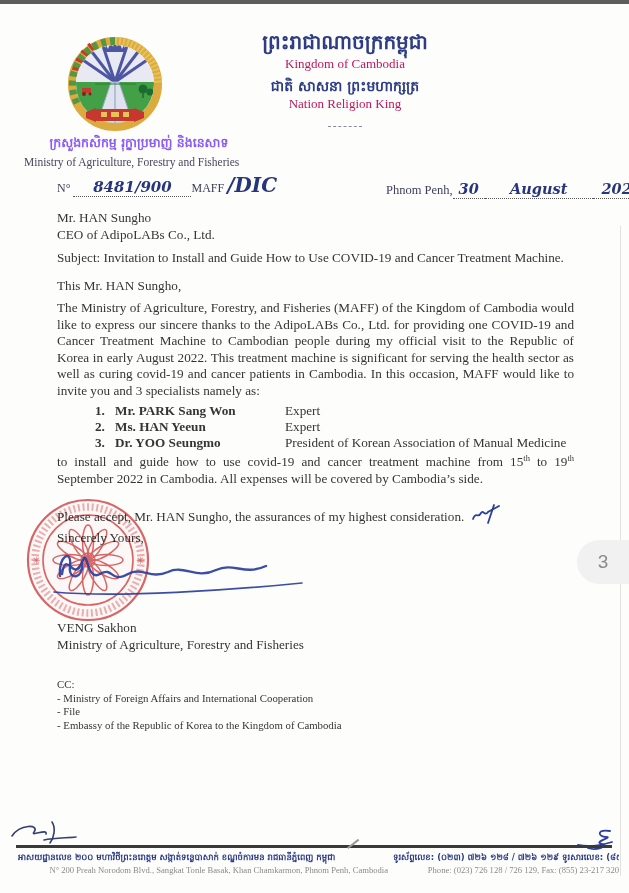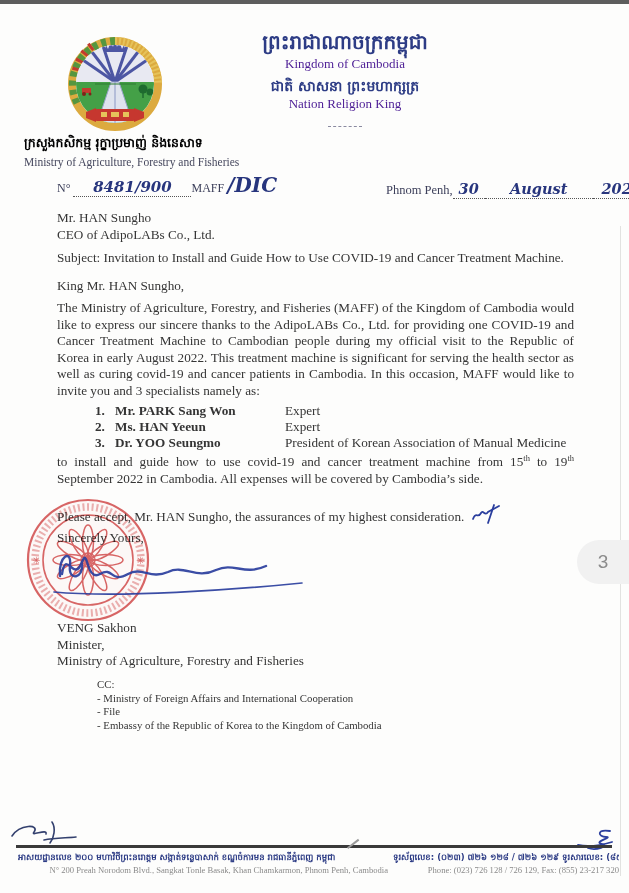--- a/index.html
+++ b/index.html
@@ -9,24 +9,24 @@
     position:relative; width:629px; height:893px; margin:0 auto;
     background:#fdfdfc; overflow:hidden; color:#353535;
   }
   .scan-strip { position:absolute; top:0; left:0; width:629px; height:4px; background:#5d5d5d; }
   .paper-edge { position:absolute; left:620px; top:226px; width:1px; height:650px; background:#e2e2e0; }
 
   
   .hdr { position:absolute; left:210px; top:30px; width:270px; text-align:center; }
   .kh-big { font-family:"DejaVu Sans", sans-serif; font-weight:bold; color:#2d3c85; font-size:20px; line-height:1.25; }
   .kh-mid { font-family:"DejaVu Sans", sans-serif; font-weight:bold; color:#2d3c85; font-size:14px; line-height:1.3; margin-top:3px;}
-  .en-hdr { font-size:13px; color:#4c1d95; line-height:1.45; }
+  .en-hdr { font-size:13px; color:#be185d; line-height:1.45; }
   .hdr-divider { display:inline-block; margin-top:4px; width:34px; border-top:1px dashed #8a8aa0; height:2px; }
 
-  .ministry-kh { position:absolute; left:24px; top:135px; width:230px; font-family:"DejaVu Sans",sans-serif; font-weight:bold; color:#000000; font-size:12.5px; }
+  .ministry-kh { position:absolute; left:24px; top:135px; width:230px; font-family:"DejaVu Sans",sans-serif; font-weight:bold; color:#8b5cf6; font-size:12.5px;text-align:center; }
   .ministry-en { position:absolute; left:24px; top:156px; width:260px; font-size:11.5px; color:#46485e; }
 
   .ref-line { position:absolute; left:57px; top:173px; font-size:12px; color:#3c3f5a; }
   .dateline { position:absolute; left:386px; top:180px; font-size:12.5px; color:#3c3f5a; white-space:nowrap; }
 
   .dotline { display:inline-block; border-bottom:1.5px dotted #555; text-align:center; vertical-align:baseline; }
   .hw { font-family:"DejaVu Serif", serif; font-style:italic; color:#27357d; font-weight:bold; }
   .ref-line .hw { font-size:15px; }
   .dateline .hw { font-size:14.5px; }
 
@@ -144,21 +144,21 @@
   <div class="block" style="top:210px;">
     <div class="b">Mr. HAN Sungho</div>
     <div>CEO of AdipoLABs Co., Ltd.</div>
   </div>
 
   <div class="block" style="top:250px;">
     <span class="b">Subject:</span><span> Invitation to Install and Guide How to Use COVID-19 and Cancer Treatment Machine.</span>
   </div>
 
   <div class="block" style="top:278px;">
-    <span>King </span><span class="b">Mr. HAN Sungho</span><span>,</span>
+    <span>This </span><span class="b">Mr. HAN Sungho</span><span>,</span>
   </div>
 
   <div class="block just" style="top:300px;">The Ministry of Agriculture, Forestry, and Fisheries (MAFF) of the Kingdom of Cambodia would like to express our sincere thanks to the AdipoLABs Co., Ltd. for providing one COVID-19 and Cancer Treatment Machine to Cambodian people during my official visit to the Republic of Korea in early August 2022. This treatment machine is significant for serving the health sector as well as curing covid-19 and cancer patients in Cambodia. In this occasion, MAFF would like to invite you and 3 specialists namely as:</div>
 
   <div class="block" style="top:404px;">
     <div class="spec-row">
       <span class="spec-num">1.</span>
       <span class="spec-name">Mr. PARK Sang Won</span>
       <span class="spec-role">Expert</span>
     </div>
@@ -218,25 +218,24 @@
   <svg class="sig" width="262" height="64" viewBox="0 0 262 64">
     <g fill="none" stroke="#2b3f9e" stroke-width="2.4" stroke-linecap="round" opacity="0.92">
       <path d="M12,38 C10,18 24,10 22,28 C20,44 36,40 34,26"></path>
       <path d="M14,36 C18,10 26,46 34,24 C40,8 38,44 52,36 C66,28 62,46 80,36 C94,28 102,42 120,34 C136,26 148,42 168,32 C186,24 196,38 218,28"></path>
       <path d="M6,54 C70,60 185,52 254,45" stroke-width="1.7"></path>
     </g>
   </svg>
 
   <div class="block" style="top:620px;">
     <div class="b">VENG Sakhon</div>
-    <div class="b">Minister,</div>
     <div class="b">Ministry of Agriculture, Forestry and Fisheries</div>
   </div>
 
-  <div class="block cc-block" style="top:678px;margin-left:40px;">
+  <div class="block cc-block" style="top:678px;">
     <div class="b">CC:</div>
     <div class="cc-item">- Ministry of Foreign Affairs and International Cooperation</div>
     <div class="cc-item">- File</div>
     <div class="cc-item">- Embassy of the Republic of Korea to the Kingdom of Cambodia</div>
   </div>
 
   <svg class="foot-scribble-left" width="80" height="28" viewBox="0 0 80 28">
     <g fill="none" stroke="#33406e" stroke-width="1.6" stroke-linecap="round">
       <path d="M6,18 C14,6 34,6 28,14 C24,19 42,10 40,16"></path>
       <path d="M46,4 C50,10 48,20 44,25"></path>

